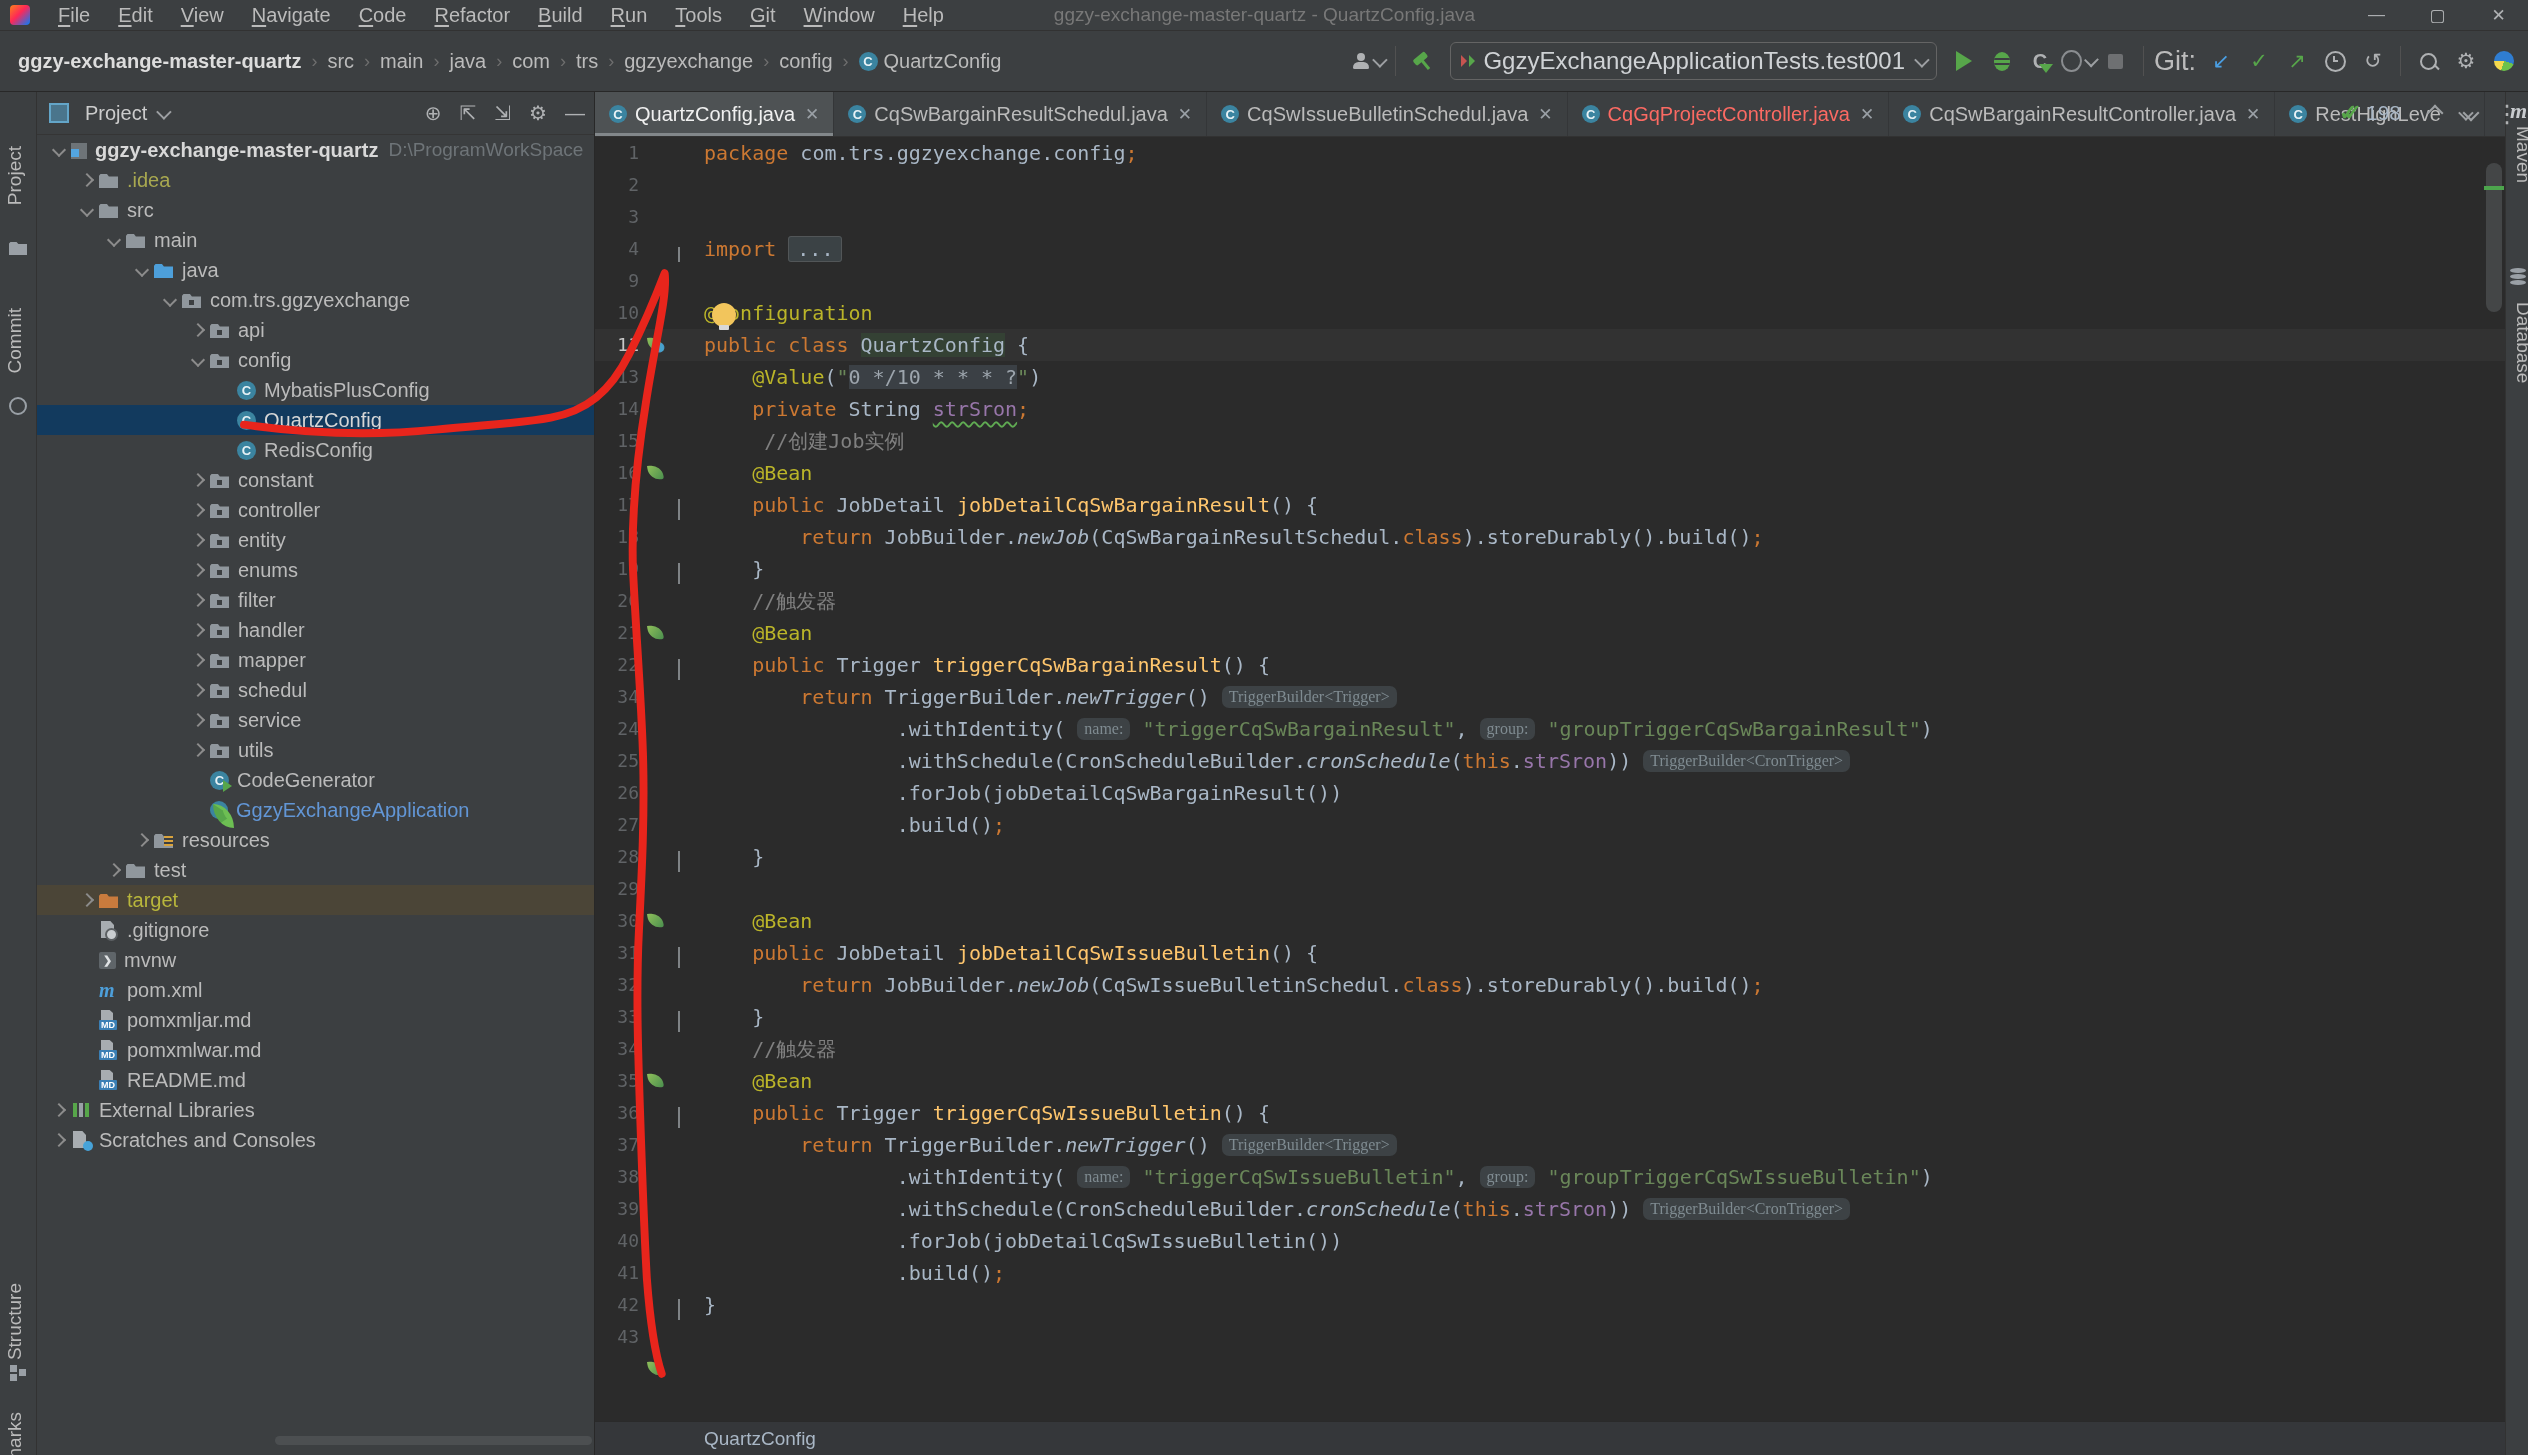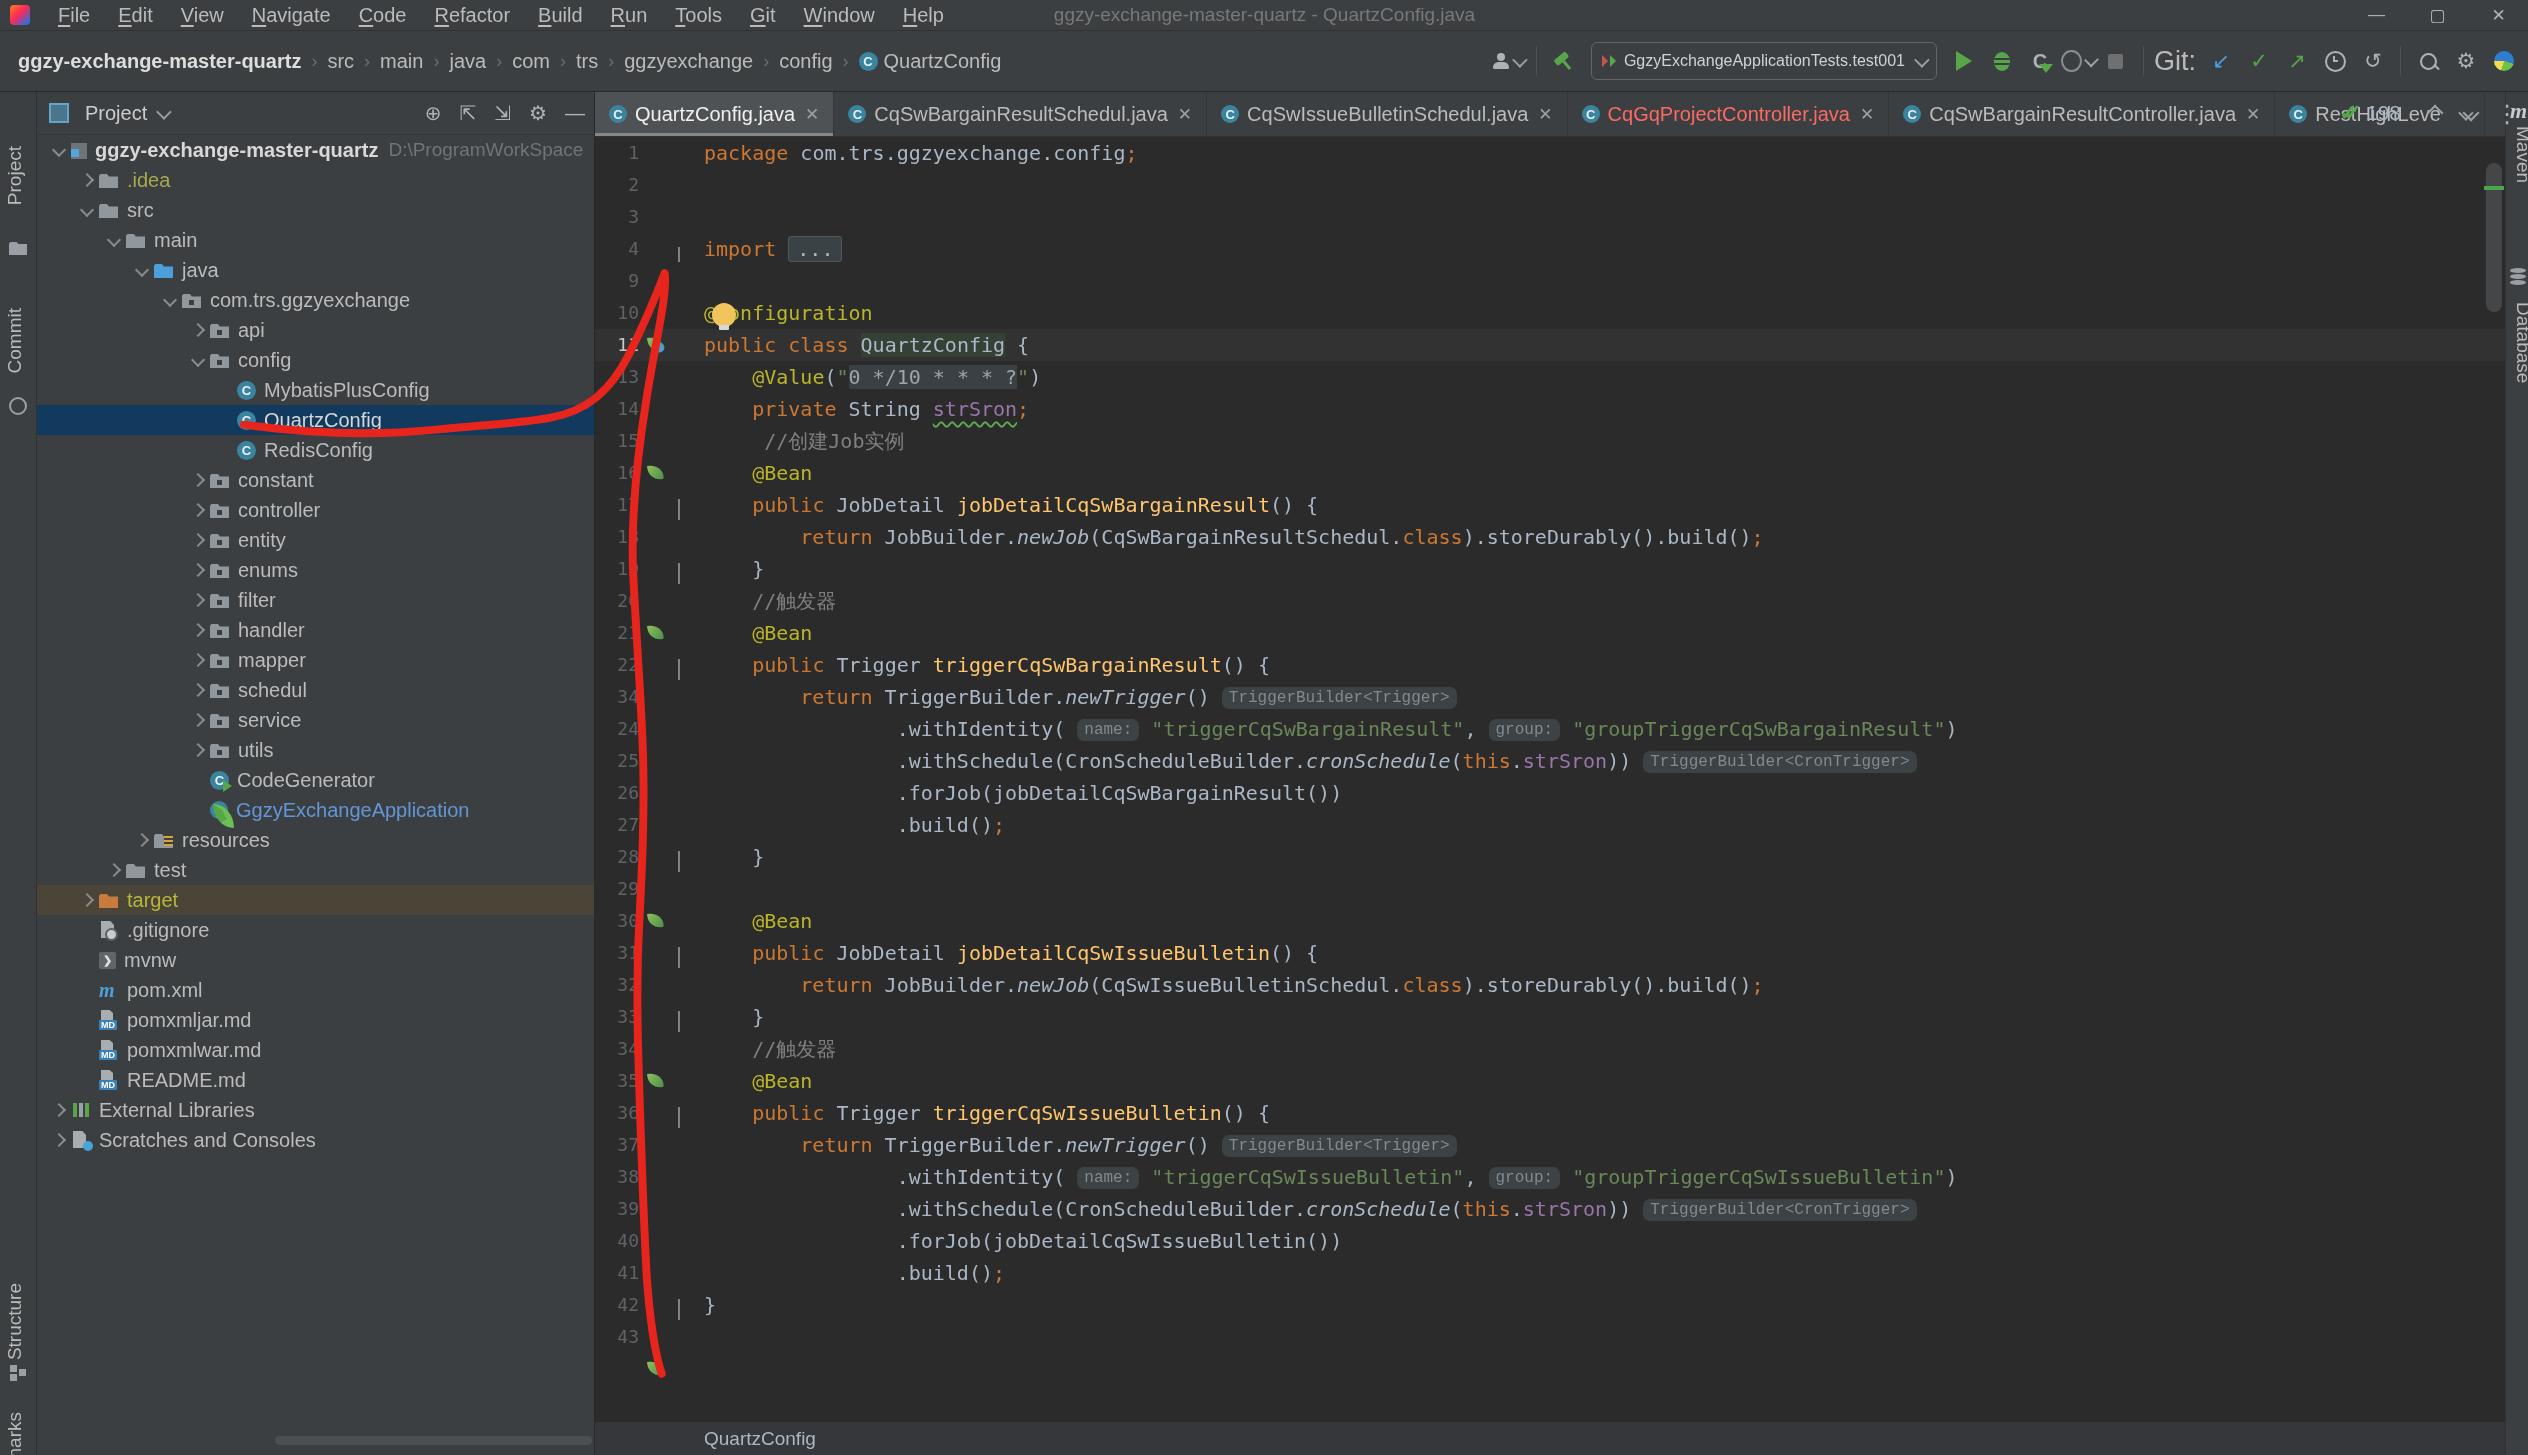--- a/index.html
+++ b/index.html
@@ -18,21 +18,21 @@
   #navbar{position:absolute;left:0;top:31px;width:2529px;height:60px;background:#3c3f41;border-bottom:1px solid #282828;display:flex;align-items:center;}
   #crumbs{display:flex;align-items:center;margin-left:18px;white-space:nowrap;}
   .crumb{color:#bbbbbb;font-size:20px;}
   .crumb.first{font-weight:bold;color:#dddddd;}
   .crumb-sep{color:#6e6e6e;margin:0 10px;font-size:18px;}
   #runbar{position:absolute;right:6px;display:flex;align-items:center;height:44px;}
   .tbicon{display:inline-flex;align-items:center;justify-content:center;width:34px;height:34px;margin:0 2px;font-size:21px;color:#afb1b3;}
   .tbsep{width:1px;height:30px;background:#515151;margin:0 8px;}
   .green{color:#57a64a;} .blue{color:#4a9fe3;}
   #runcombo{display:flex;align-items:center;height:36px;border:1px solid #646464;border-radius:6px;padding:0 10px;margin:0 8px;background:#3c3f41;}
-  #runcombo .cfgname{color:#cfd2d5;font-size:16px;margin:0 10px 0 8px;white-space:nowrap;}
+  #runcombo .cfgname{color:#cfd2d5;font-size:24px;margin:0 10px 0 8px;white-space:nowrap;}
   .testico{width:14px;height:16px;position:relative;}
   .testico:before{content:"";position:absolute;left:0;top:2px;border-left:6px solid #c75450;border-top:6px solid transparent;border-bottom:6px solid transparent;}
   .testico:after{content:"";position:absolute;right:0;top:2px;border-left:6px solid #57a64a;border-top:6px solid transparent;border-bottom:6px solid transparent;}
   .chev-d{display:inline-block;width:9px;height:9px;border-right:2px solid #9da0a3;border-bottom:2px solid #9da0a3;transform:rotate(45deg) translateY(-2px);}
   .play{width:0;height:0;border-left:16px solid #57a64a;border-top:10px solid transparent;border-bottom:10px solid transparent;}
   .bug{width:16px;height:19px;background:#57a64a;border-radius:8px/9px;position:relative;overflow:hidden;}
   .bug:before{content:"";position:absolute;left:0;top:6px;width:16px;height:2px;background:#3c3f41;box-shadow:0 5px 0 #3c3f41;}
   .covC{color:#afb1b3;font-weight:bold;font-size:20px;position:relative;}
   .covC:after{content:"";position:absolute;right:-6px;bottom:0;border-left:7px solid transparent;border-right:7px solid transparent;border-top:9px solid #57a64a;}
   .prof{width:18px;height:18px;border:2px solid #8a8d90;border-radius:50%;}
@@ -132,21 +132,21 @@
   .fold-d{width:10px;height:10px;border-right:2px solid #7f8386;border-bottom:2px solid #7f8386;transform:rotate(45deg);}
   .fold-u{width:10px;height:10px;border-right:2px solid #7f8386;border-bottom:2px solid #7f8386;transform:rotate(-135deg) translate(2px,2px);}
   .fold-p{width:12px;height:12px;border:1px solid #7f8386;color:#a9b7c6;font-size:11px;line-height:11px;text-align:center;}
   .cline{position:absolute;left:109px;top:0;line-height:32px;font-size:20px;white-space:pre;}
   .kw{color:#cc7832;} .ann{color:#bbb529;} .str{color:#6a8759;} .fld{color:#9876aa;}
   .fldsq{color:#9876aa;text-decoration:underline wavy #5faa52 2px;text-underline-offset:5px;}
   .cmt{color:#808080;} .pl{color:#a9b7c6;} .smc{color:#cc7832;}
   .mi{color:#a9b7c6;font-style:italic;} .md2{color:#ffc66d;margin-top:36px;}
   .ct{color:#a9b7c6;background:#344134;}
   .inj{color:#9da5ad;background:#3b4045;}
-  .inlay,.param{display:inline-block;background:#3d4245;color:#7f8b91;border-radius:7px;padding:0 7px;font-size:16px;line-height:22px;vertical-align:2px;font-family:Liberation Mono, monospace;}
+  .inlay,.param{display:inline-block;background:#3d4245;color:#7f8b91;border-radius:7px;padding:0 7px;font-size:16px;line-height:22px;vertical-align:2px;font-family:Liberation Serif, serif;}
   #bulb{position:absolute;left:117px;width:24px;height:24px;border-radius:50%;background:#f2c55c;}
   #bulb:after{content:"";position:absolute;left:7px;top:22px;width:10px;height:5px;background:#d8d8d8;border-radius:1px;}
   #inspect{position:absolute;right:16px;top:8px;display:flex;align-items:center;z-index:5;}
   #inspect .chk{color:#57a64a;font-size:22px;font-weight:bold;letter-spacing:-14px;margin-right:18px;}
   #inspect .cnt{color:#a9b7c6;font-size:21px;margin-right:16px;}
   #inspect .achev{width:10px;height:10px;border-right:2px solid #9da0a3;border-bottom:2px solid #9da0a3;margin:0 12px;}
   #inspect .up{transform:rotate(-135deg);} #inspect .down{transform:rotate(45deg);}
   #vscroll{position:absolute;right:3px;top:71px;width:16px;height:149px;background:#5a5d5f;opacity:.55;border-radius:8px;}
   #vmark{position:absolute;right:1px;top:94px;width:20px;height:4px;background:#4da54d;z-index:4;}
   #btmbar{position:absolute;left:0;bottom:0;width:1910px;height:33px;background:#35373a;border-top:1px solid #2a2a2a;display:flex;align-items:center;}

